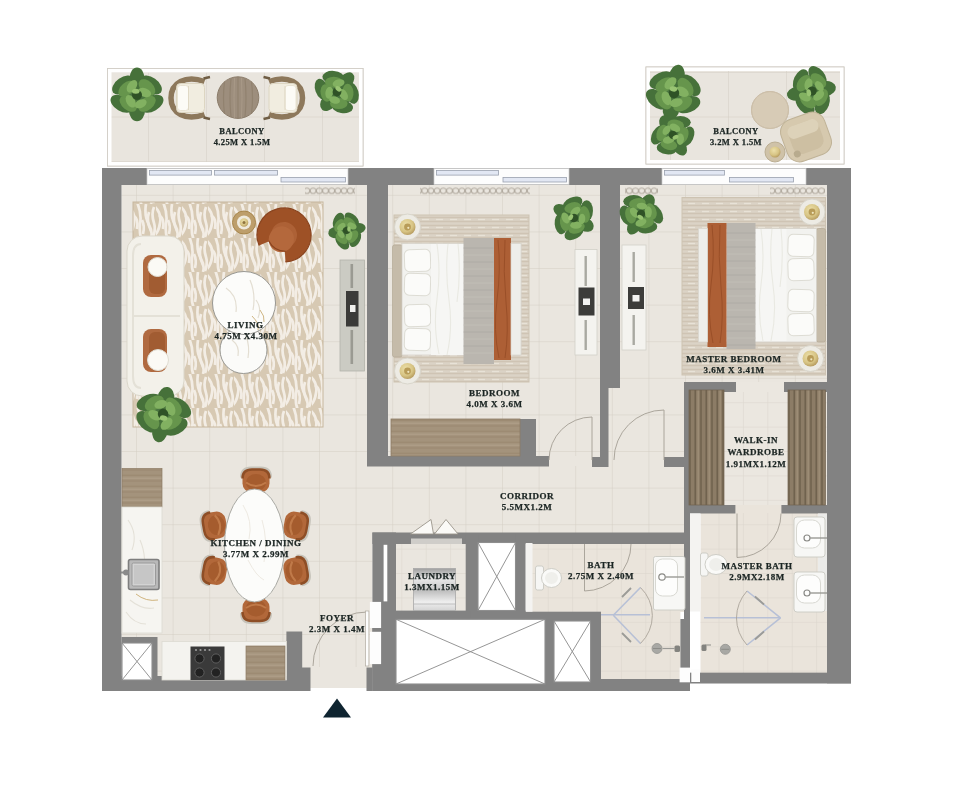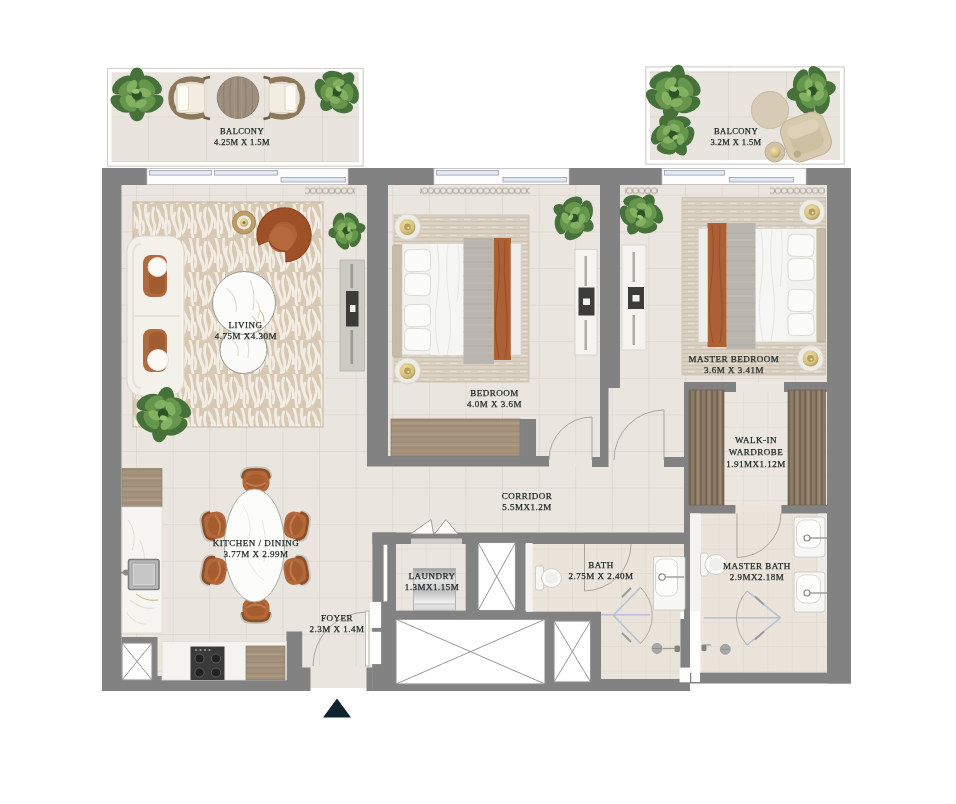--- a/index.html
+++ b/index.html
@@ -1,16 +1,16 @@
 <!DOCTYPE html>
 <html><head>
 <meta charset="utf-8">
 <style>
 html,body{margin:0;padding:0;background:#fff;}
-#wrap{width:956px;height:804px;position:relative;overflow:hidden;}
+#wrap{width:956px;height:804px;position:relative;overflow:hidden;font-weight:bold;}
 text{font-family:"Liberation Serif",serif;fill:#1b2523;}
 .lbl{font-size:9px;letter-spacing:0.5px;paint-order:stroke;stroke:#1b2523;stroke-width:0.25px;}
 .lbl2{font-size:8.5px;letter-spacing:0.4px;paint-order:stroke;stroke:#1b2523;stroke-width:0.25px;}
 </style>
 </head>
 <body>
 <div id="wrap">
 <svg width="956" height="804" viewBox="0 0 956 804" xmlns="http://www.w3.org/2000/svg">
 <defs>
 <pattern id="tile" width="36.6" height="36.6" patternUnits="userSpaceOnUse" patternTransform="translate(27.2,12.8)">

